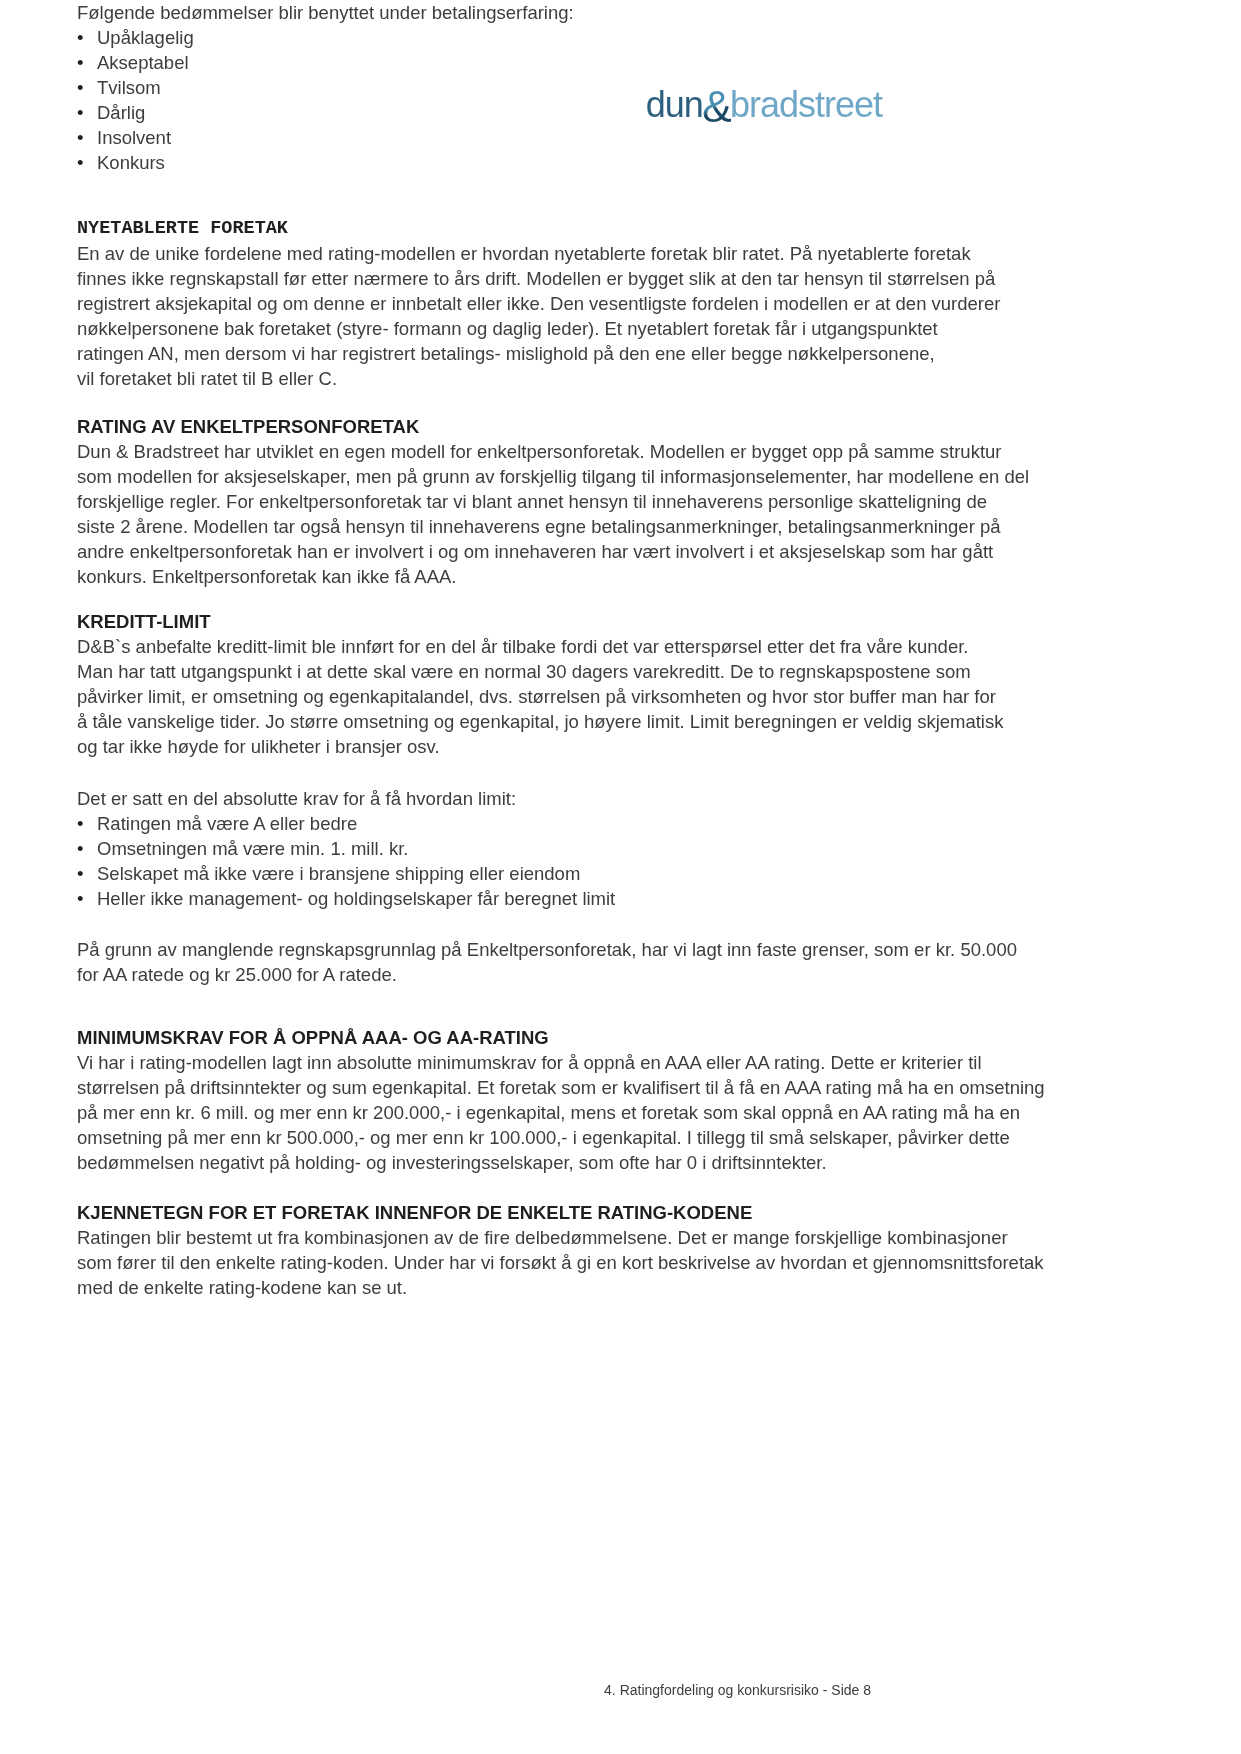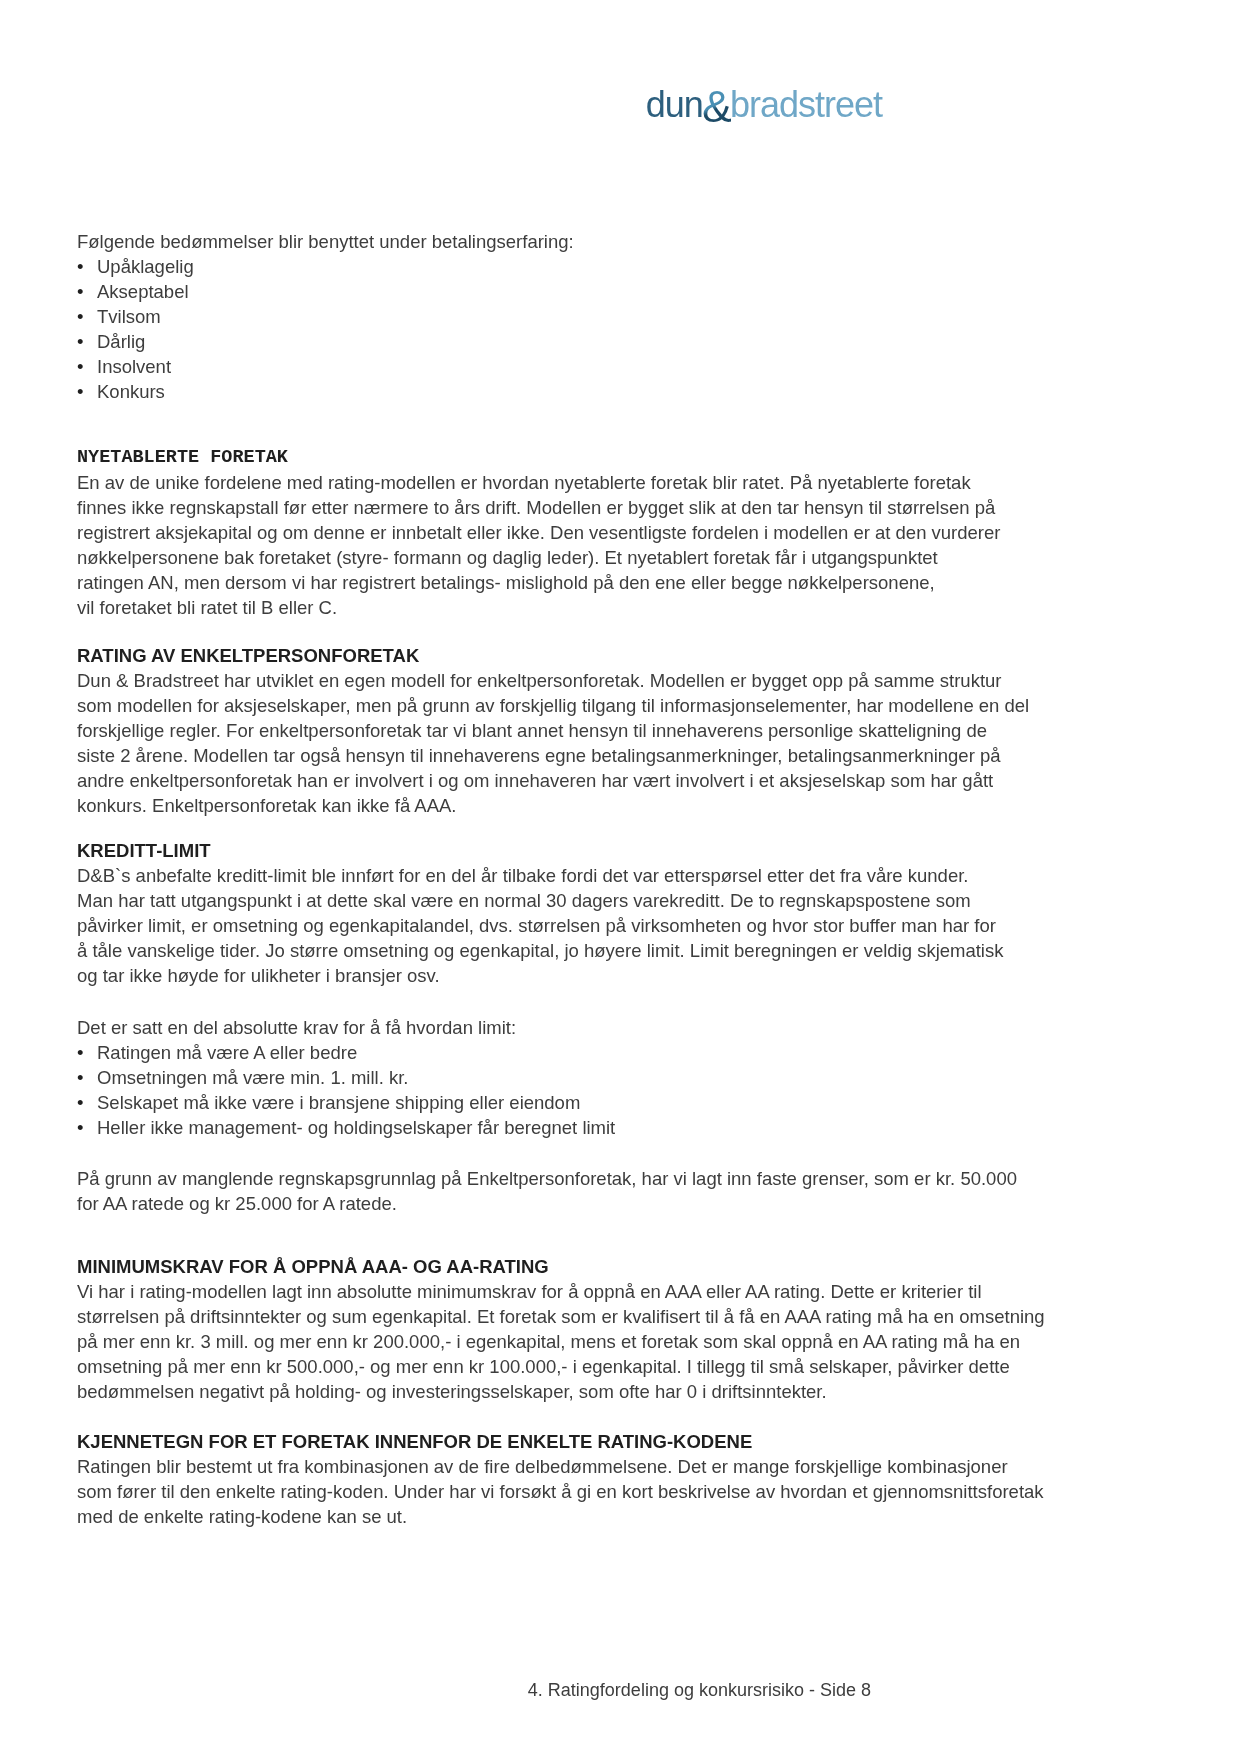--- a/index.html
+++ b/index.html
@@ -39,21 +39,21 @@
   
   .content {
     position: absolute;
     left: 77px;
     top: 0;
     width: 1092px;
     font-size: 18.5px;
     line-height: 25px;
   }
   .line { white-space: nowrap; }
-  .lead-intro { margin-top: 229px; }
+  .lead-intro { }
   h2 {
     font-size: 18.5px;
     line-height: 25px;
     font-weight: bold;
     color: var(--heading_text, #1f1f1f);
     margin: 0;
     white-space: nowrap;
   }
   .h-nyetablerte { margin-top: 41px; font-family: Liberation Mono, monospace; }
   .h-rating      { margin-top: 23px; }
@@ -67,21 +67,21 @@
     display: inline-block;
     width: 20px;
     color: var(--heading_text, #1f1f1f);
   }
 
   
   .footer {
     position: absolute;
     top: 1678px;
     right: 181px;
-    font-size: 18px;
+    font-size: 14px;
     line-height: 25px;
     color: var(--body_text, #3d3d3d);
     white-space: nowrap;
   }
 </style>
 </head>
 <body>
 
 <div class="page">
 
@@ -141,21 +141,21 @@
 
     <div class="faste-grenser">
       <div class="line">På grunn av manglende regnskapsgrunnlag på Enkeltpersonforetak, har vi lagt inn faste grenser, som er kr. 50.000</div>
       <div class="line">for AA ratede og kr 25.000 for A ratede.</div>
     </div>
 
     <h2 class="h-minimum">MINIMUMSKRAV FOR Å OPPNÅ AAA- OG AA-RATING</h2>
     <div>
       <div class="line">Vi har i rating-modellen lagt inn absolutte minimumskrav for å oppnå en AAA eller AA rating. Dette er kriterier til</div>
       <div class="line">størrelsen på driftsinntekter og sum egenkapital. Et foretak som er kvalifisert til å få en AAA rating må ha en omsetning</div>
-      <div class="line">på mer enn kr. 3 mill. og mer enn kr 200.000,- i egenkapital, mens et foretak som skal oppnå en AA rating må ha en</div>
+      <div class="line">på mer enn kr. 6 mill. og mer enn kr 200.000,- i egenkapital, mens et foretak som skal oppnå en AA rating må ha en</div>
       <div class="line">omsetning på mer enn kr 500.000,- og mer enn kr 100.000,- i egenkapital. I tillegg til små selskaper, påvirker dette</div>
       <div class="line">bedømmelsen negativt på holding- og investeringsselskaper, som ofte har 0 i driftsinntekter.</div>
     </div>
 
     <h2 class="h-kjennetegn">KJENNETEGN FOR ET FORETAK INNENFOR DE ENKELTE RATING-KODENE</h2>
     <div>
       <div class="line">Ratingen blir bestemt ut fra kombinasjonen av de fire delbedømmelsene. Det er mange forskjellige kombinasjoner</div>
       <div class="line">som fører til den enkelte rating-koden. Under har vi forsøkt å gi en kort beskrivelse av hvordan et gjennomsnittsforetak</div>
       <div class="line">med de enkelte rating-kodene kan se ut.</div>
     </div>

